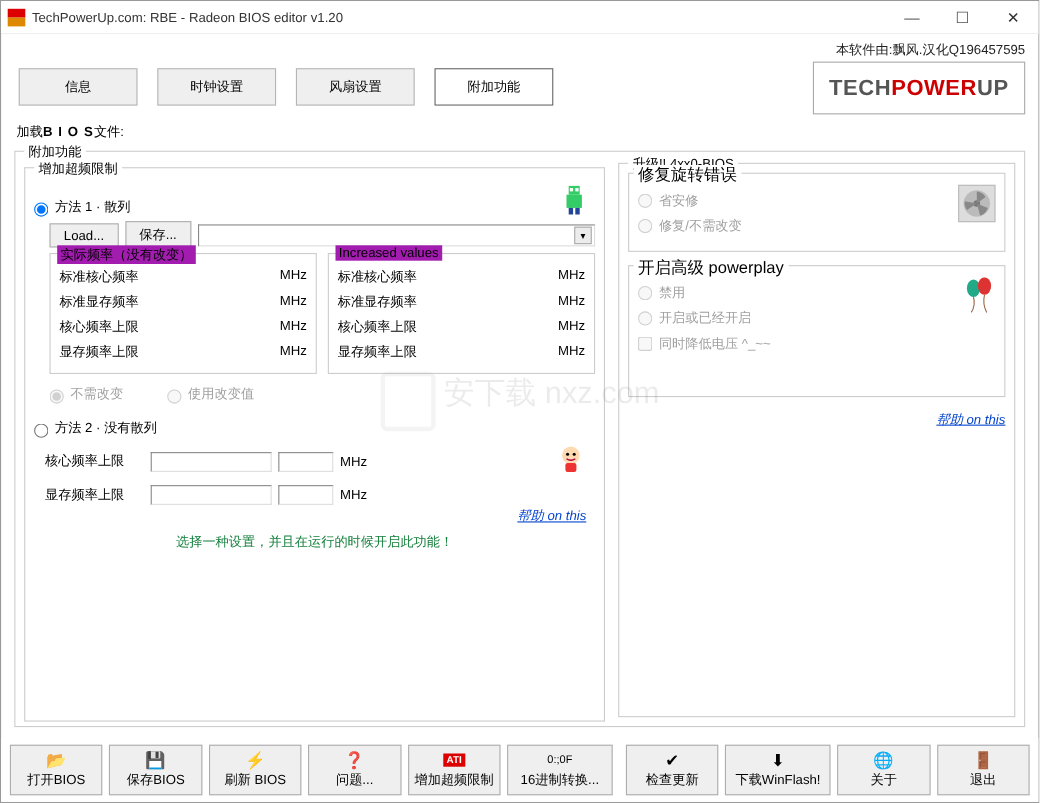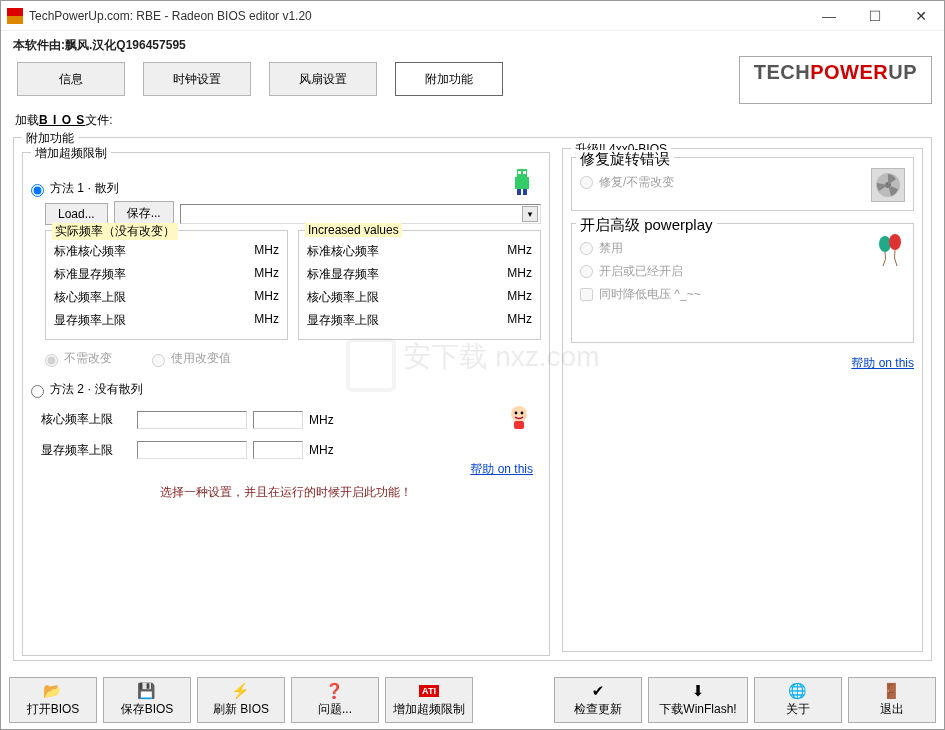--- a/index.html
+++ b/index.html
@@ -8,54 +8,54 @@
 .titlebar { height: 30px; background: #fff; display: flex; align-items: center; border-bottom: 1px solid #eee; }
 .titlebar .icon { width: 16px; height: 16px; margin: 0 6px; display:flex; flex-direction:column; }
 .titlebar .icon .r1{height:8px;background:#d00;}
 .titlebar .icon .r2{height:8px;background:#d80;}
 .titlebar .title { flex:1; font-size:12px; color:#333; }
 .sysbtn { width:46px; height:30px; display:flex; align-items:center; justify-content:center; color:#555; font-size:14px; }
 .sysbtn.close { color:#333; }
 .menubar { height:22px; padding:2px 6px; font-size:12px; }
 .menubar span { margin-right:16px; }
 .content { flex:1; padding:6px 12px 6px 12px; display:flex; flex-direction:column; overflow:hidden;}
-.credit { text-align:left; font-size:12px; color:#222; margin-bottom:2px;font-weight:bold; }
+.credit { text-align:right; font-size:12px; color:#222; margin-bottom:2px; }
 .toprow { display:flex; align-items:flex-start; }
 .tabbtns { display:flex; gap:18px; padding:6px 4px 10px 4px; }
 .tabbtn { width:108px; height:34px; background:#efefef; border:1px solid #b5b5b5; display:flex; align-items:center; justify-content:center; cursor:pointer; }
 .tabbtn.active { background:#fff; border:1px solid #666; }
-.logo-box { margin-left:auto; border:1px solid #aaa; padding:4px 14px; height:48px; display:flex; align-items:flex-start; }
+.logo-box { margin-left:auto; border:1px solid #aaa; padding:4px 14px; height:48px; display:flex; align-items:center; }
 .logo-text { font-size:20px; font-weight:700; letter-spacing:0.5px; font-family: Arial, sans-serif; }
 .logo-text .gray{color:#555;}
 .logo-text .red{color:#c00;}
 .biosfile { margin:6px 2px 4px 2px; font-size:12px; }
-.biosfile .b { font-weight:bold; letter-spacing:1px;text-decoration:underline; }
+.biosfile .b { font-weight:bold; letter-spacing:1px; }
 .groupbox { border:1px solid #ccc; margin:4px 0; padding:10px 8px 8px 8px; position:relative; }
 .groupbox > .legend { position:absolute; top:-8px; left:8px; background:#fff; padding:0 4px; font-size:12px; }
 .maingroup { flex:1; display:flex; flex-direction:column; }
 .split { display:flex; gap:12px; flex:1; }
 .leftcol { flex:1; }
 .rightcol { width:361px; display:flex; flex-direction:column;}
 .radio-row { display:flex; align-items:flex-end; gap:6px; margin:4px 0; }
 .radio-row input[type=radio]{margin:0;}
 .btn { background:#efefef; border:1px solid #adadad; padding:3px 12px; cursor:pointer; font-size:12px; }
 .row { display:flex; align-items:center; margin:3px 0; }
 .combo { flex:1; height:20px; border-top:1px solid #888; border-left:1px solid #888; border-right:1px solid #ddd; border-bottom:1px solid #ddd; background:#fff; display:flex; align-items:center; justify-content:flex-end; padding-right:2px;}
 .combo .arrow{ width:16px;height:16px;border:1px solid #aaa;background:#ececec;display:flex;align-items:center;justify-content:center;font-size:9px;}
 .freq-tables { display:flex; gap:10px; margin-top:4px; }
 .freq-group { border:1px solid #ccc; padding:6px 8px 4px 8px; position:relative; flex:1; }
-.freq-group .legend { position:absolute; top:-8px; left:6px; background:#fef9c3; padding:0 3px; font-size:12px; }
+.freq-group .legend { position:absolute; top:-8px; left:6px; background:#a21caf; padding:0 3px; font-size:12px; }
 .freq-row { display:flex; justify-content:space-between; margin:6px 0; font-size:12px; }
 .disabled { color:#a0a0a0; }
 .m2-inputs { display:flex; align-items:center; gap:6px; margin:6px 0 2px 10px; }
 .m2-inputs .label { width:90px; }
 .m2-inputs .inp { width:110px; height:18px; border-top:1px solid #888; border-left:1px solid #888; border-right:1px solid #ddd; border-bottom:1px solid #ddd; background:#fff;}
 .m2-inputs .inp.small{width:50px;}
-.link { color:#0645cc; text-decoration:underline; cursor:pointer; }
-.red-note { color:#7f1d1d; text-align:center; margin-top:6px; font-size:12px;}
+.link { color:#0645cc; text-decoration:underline; cursor:pointer;font-style:italic; }
+.red-note { color:#15803d; text-align:center; margin-top:6px; font-size:12px;}
 .rightgroup { border:1px solid #ccc; padding:8px; position:relative; flex:1; }
 .rightgroup .legend { position:absolute; top:-8px; left:8px; background:#fff; padding:0 4px; font-size:12px; }
 .subgroup { border:1px solid #ccc; padding:10px 8px 8px 8px; position:relative; margin-bottom:12px; }
 .subgroup .legend { position:absolute; top:-8px; left:4px; background:#fff; padding:0 4px; font-size:15px; }
 .opt-row { display:flex; align-items:center; gap:6px; margin:6px 0; color:#a0a0a0; }
 .opt-row input{margin:0;}
 .fan-icon { width:34px; height:34px; border:1px solid #bbb; background:#ddd; margin-left:auto; display:flex; align-items:center; justify-content:center; }
 .bottombar { height:58px; border-top:0; display:flex; align-items:center; padding:4px 8px; gap:6px; background:#fff; }
 .bbtn { height:46px; width:88px; border:1px solid #adadad; background:#efefef; display:flex; flex-direction:column; align-items:center; justify-content:center; gap:1px; cursor:pointer; font-size:12px; padding:2px;}
 .bbtn .ico{height:18px;display:flex;align-items:center;justify-content:center;font-size:15px;}
@@ -223,20 +223,24 @@
         <div class="rightcol">
           <div class="rightgroup">
             <div class="legend">升级!! 4xx0-BIOS</div>
 
             <div class="subgroup">
               <div class="legend">修复旋转错误</div>
               <div style="display:flex;">
                 <div style="flex:1;">
                   <div class="opt-row">
                       <input type="radio" disabled="" style="">
+                      <span>省安修</span>
+                    </div>
+                  <div class="opt-row">
+                      <input type="radio" disabled="" style="">
                       <span>修复/不需改变</span>
                     </div>
                 </div>
                 <div class="fan-icon">
                   <svg width="28" height="28">
                       <circle cx="14" cy="14" r="12" fill="#bbb"></circle>
                       <circle cx="14" cy="14" r="3" fill="#777"></circle>
                       <path d="M14 14 L14 3 A11 11 0 0 1 22 8 Z" fill="#888"></path>
                       <path d="M14 14 L24 18 A11 11 0 0 1 17 25 Z" fill="#888"></path>
                       <path d="M14 14 L5 20 A11 11 0 0 1 3 12 Z" fill="#888"></path>
@@ -299,20 +303,24 @@
     <div class="bbtn">
         <div class="ico">❓</div>
         <span>问题...</span>
       </div>
     <div class="bbtn">
         <div class="ico">
           <span style="background:#d00;color:#fff;font-size:9px;padding:1px 3px;font-weight:bold;">ATI</span>
         </div>
         <span>增加超频限制</span>
       </div>
+    <div class="bbtn wide">
+        <div class="ico" style="font-size:10px;">0:;0F</div>
+        <span>16进制转换...</span>
+      </div>
     <div class="spacer"></div>
     <div class="bbtn">
         <div class="ico">✔</div>
         <span>检查更新</span>
       </div>
     <div class="bbtn wide">
         <div class="ico">⬇</div>
         <span>下载WinFlash!</span>
       </div>
     <div class="bbtn">

